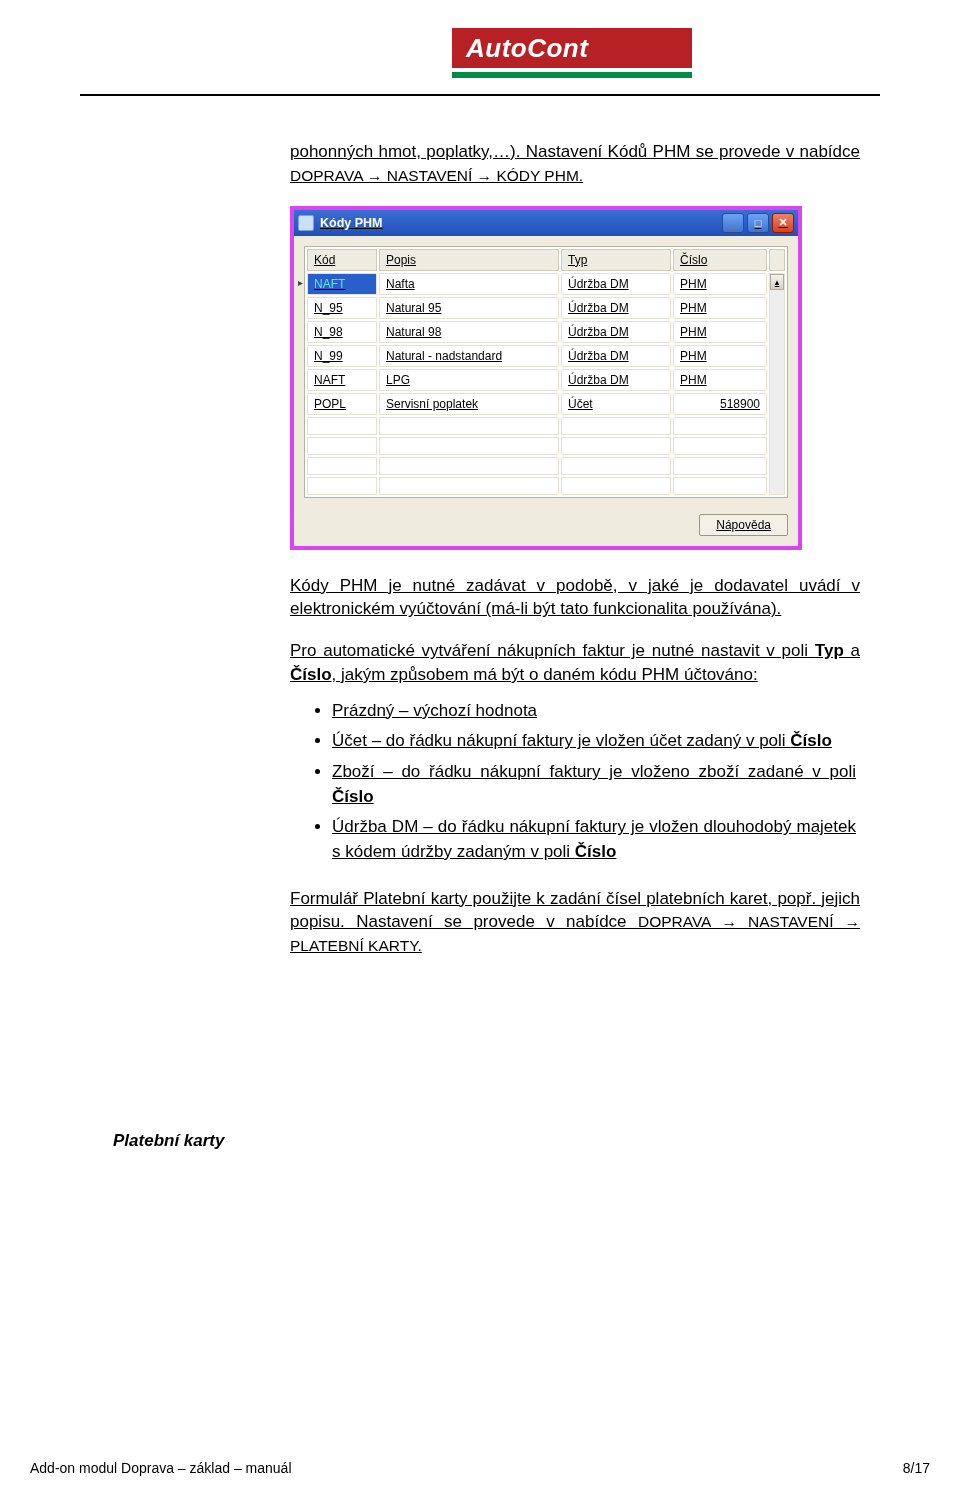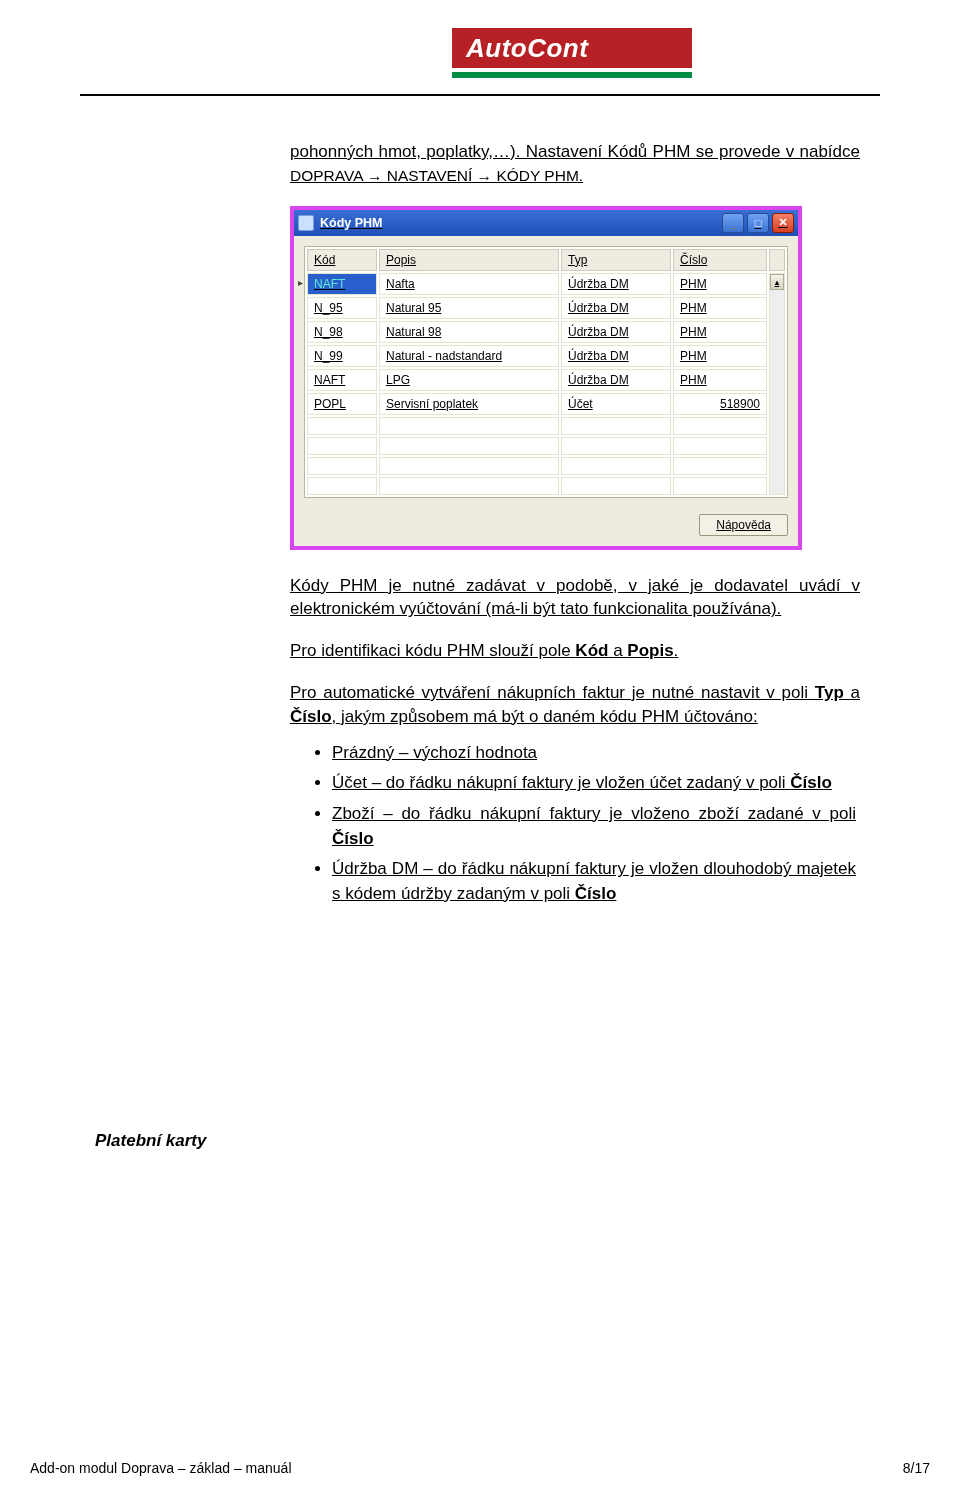--- a/index.html
+++ b/index.html
@@ -36,21 +36,21 @@
   .row-sel td:first-child::before { content: "▸"; position: absolute; left: -10px; color: #444; font-size: 10px; }
   .cell-hilite { background: #295fcc; color: #5eead4; }
   .shot-footer { display: flex; justify-content: flex-end; padding: 10px; }
   .shot-btn { background: #f3f1e6; border: 1px solid #9c987f; padding: 3px 16px; font-size: 12px; border-radius: 2px; }
   .scrollcol { width: 16px; background: #eee; }
   .scroll-btn { height: 16px; background: linear-gradient(#f4f3ec,#d5d2c0); border: 1px solid #b0ac94; display:flex; align-items:center; justify-content:center; font-size:9px; }
 
   ul.bullets { list-style: disc; margin: 12px 0 22px 42px; }
   ul.bullets li { font-size: 17px; line-height: 1.45; text-align: justify; margin-bottom: 6px; padding-right: 4px; }
 
-  .side-label { position: absolute; left: 95px; width: 170px; font-size: 17px; font-weight: bold; font-style: italic; }
+  .side-label { position: absolute; left: 113px; width: 170px; font-size: 17px; font-weight: bold; font-style: italic; }
 
   
   .footer { position: absolute; bottom: 34px; left: 30px; width: 900px; font-size: 14px; display: flex; justify-content: space-between; }
 </style>
 </head>
 <body>
 
 <div class="page">
 
   <div class="logo-bar">
@@ -163,35 +163,35 @@
           </tbody>
         </table>
       </div>
       <div class="shot-footer">
         <button class="shot-btn">Nápověda</button>
       </div>
     </div>
 
     <p class="para">Kódy PHM je nutné zadávat v podobě, v jaké je dodavatel uvádí v elektronickém vyúčtování (má-li být tato funkcionalita používána).</p>
 
-    <p class="para">
-      <span>Pro identifikaci kódu PHM slouží pole </span><b>Kód</b><span> a </span><b>Popis</b><span>.</span>
-    </p>
 
     <p class="para" style="margin-bottom:8px;">
       <span>Pro automatické vytváření nákupních faktur je nutné nastavit v poli </span><b>Typ</b><span> a </span><b>Číslo</b><span>, jakým způsobem má být o daném kódu PHM účtováno:</span>
     </p>
 
     <ul class="bullets">
       <li>Prázdný – výchozí hodnota</li>
       <li><span>Účet – do řádku nákupní faktury je vložen účet zadaný v poli </span><b>Číslo</b></li>
       <li><span>Zboží – do řádku nákupní faktury je vloženo zboží zadané v poli </span><b>Číslo</b></li>
       <li><span>Údržba DM – do řádku nákupní faktury je vložen dlouhodobý majetek s kódem údržby zadaným v poli </span><b>Číslo</b></li>
     </ul>
 
+    <p class="para">
+      <span>Formulář Platební karty použijte k zadání čísel platebních karet, popř. jejich popisu. Nastavení se provede v nabídce </span><span class="smallcaps">DOPRAVA → NASTAVENÍ → PLATEBNÍ KARTY.</span>
+    </p>
 
   </div>
 
   <div class="side-label" style="top:1131px;">Platební karty</div>
 
   <div class="footer">
     <span>Add-on modul Doprava – základ – manuál</span>
     <span>8/17</span>
   </div>
 

